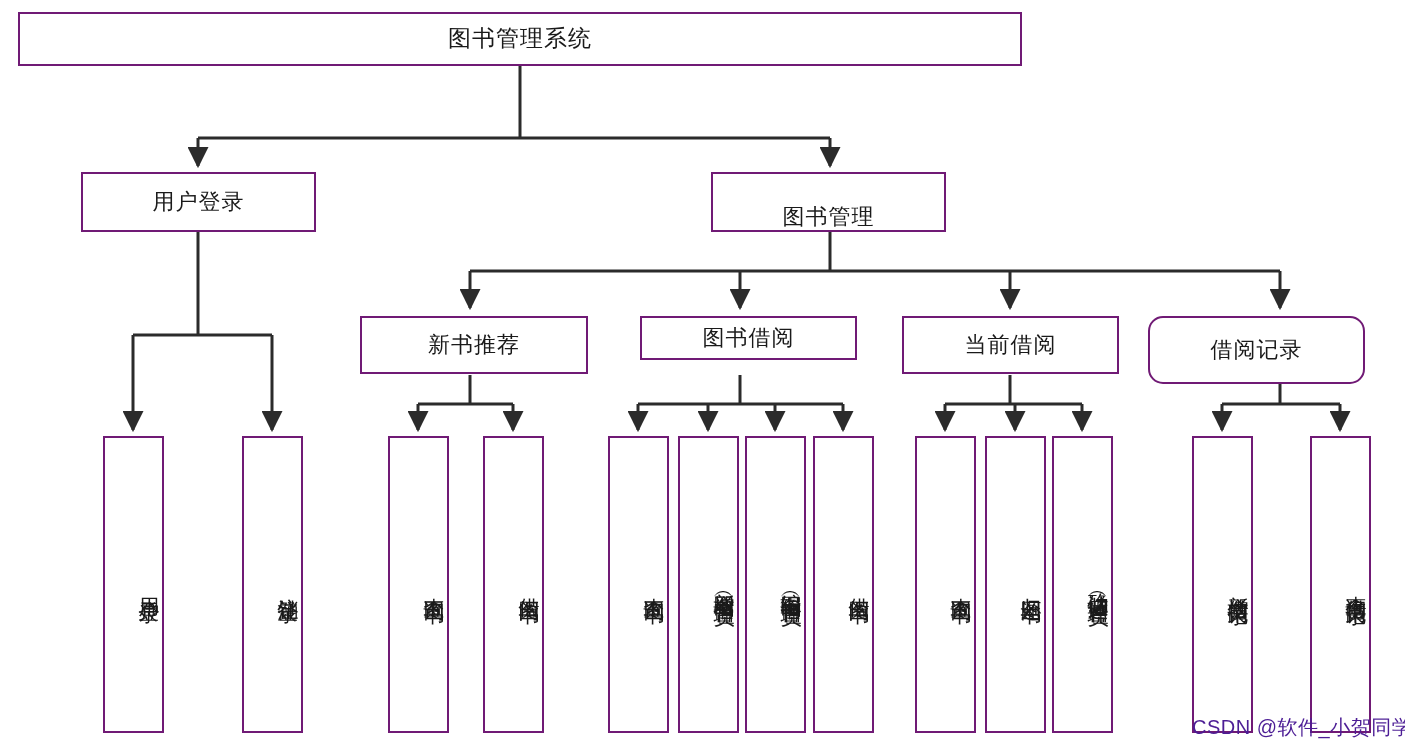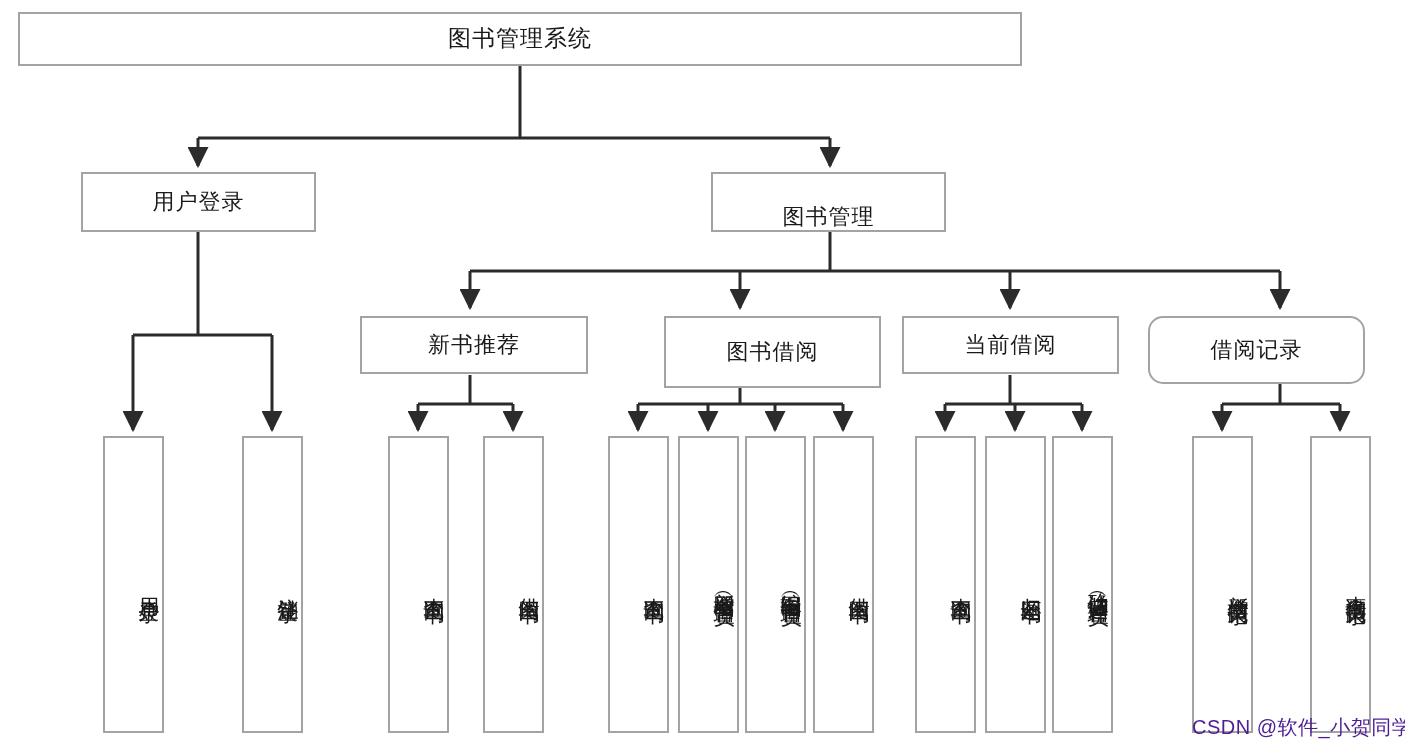--- a/index.html
+++ b/index.html
@@ -17,21 +17,21 @@
   #wires{
     position:absolute;
     left:0; top:0;
     width:1405px; height:747px;
     pointer-events:none;
   }
   .node{
     position:absolute;
     box-sizing:border-box;
     background:#ffffff;
-    border:2px solid #a3a3a3;
+    border:2px solid #701a75;
     display:flex;
     align-items:center;
     justify-content:center;
     color:#1a1a1a;
   }
   .node.horiz{
     font-size:22px;
     letter-spacing:1px;
     line-height:1.2;
   }
@@ -123,21 +123,21 @@
   <div class="node horiz" style="left:81px;top:172px;width:235px;height:60px;">
     <span>用户登录</span>
   </div>
   <div class="node horiz" style="left:711px;top:172px;width:235px;height:60px;align-items:flex-end;">
     <span>图书管理</span>
   </div>
 
   <div class="node horiz" style="left:360px;top:316px;width:228px;height:58px;">
     <span>新书推荐</span>
   </div>
-  <div class="node horiz" style="left:664px;top:316px;width:217px;height:72px;">
+  <div class="node horiz" style="left:640px;top:316px;width:217px;height:44px;">
     <span>图书借阅</span>
   </div>
   <div class="node horiz" style="left:902px;top:316px;width:217px;height:58px;">
     <span>当前借阅</span>
   </div>
   <div class="node horiz" style="left:1148px;top:316px;width:217px;height:68px;border-radius:15px;">
     <span>借阅记录</span>
   </div>
 
   <div class="node vert" style="left:103px;top:436px;width:61px;height:297px;">

